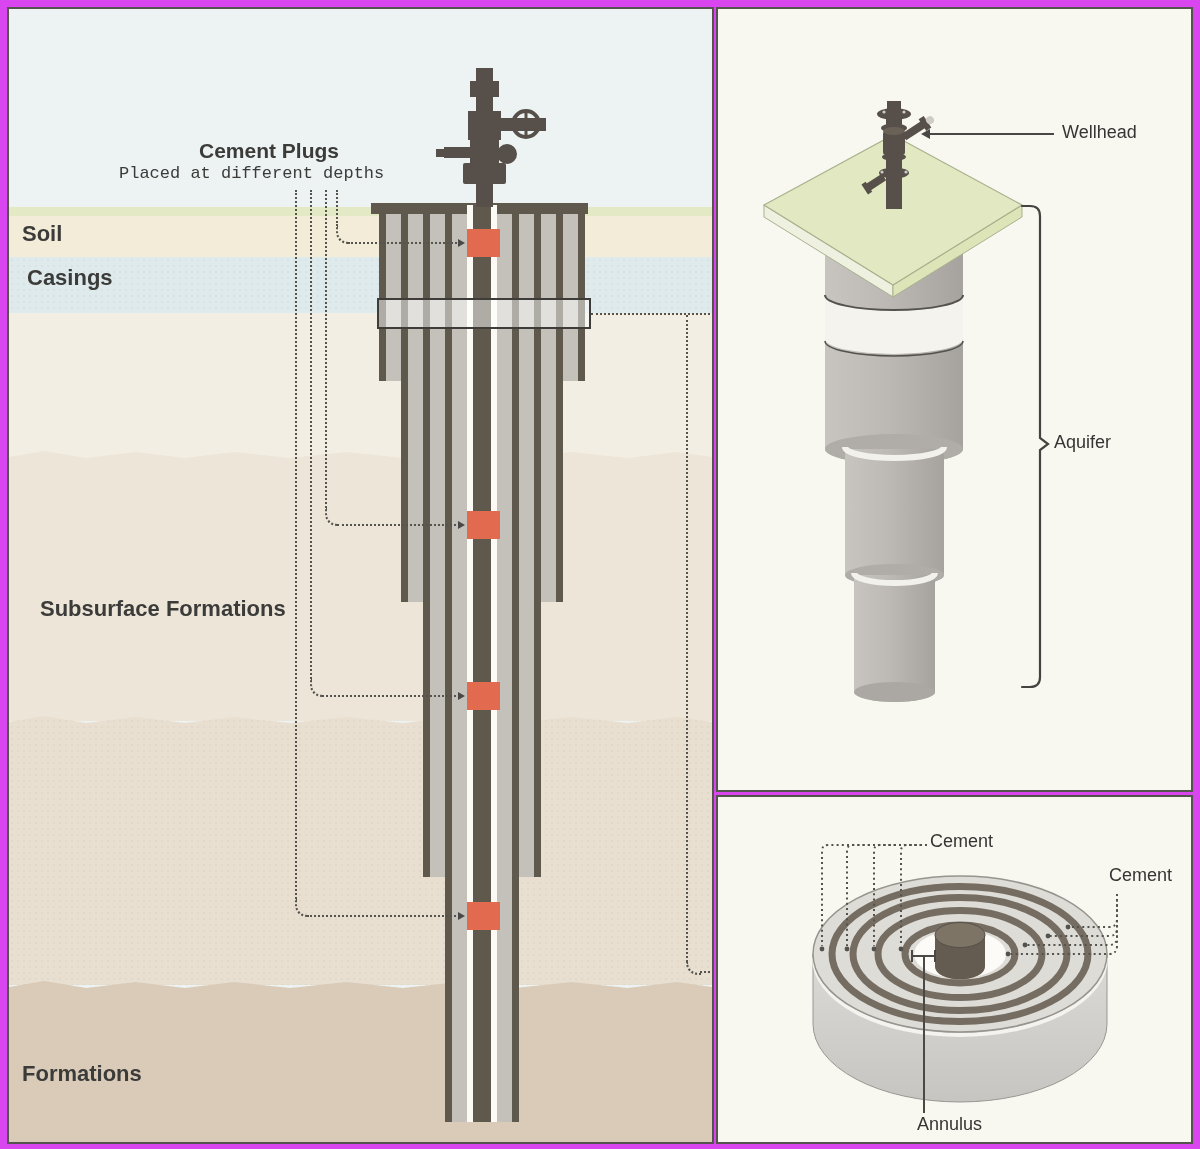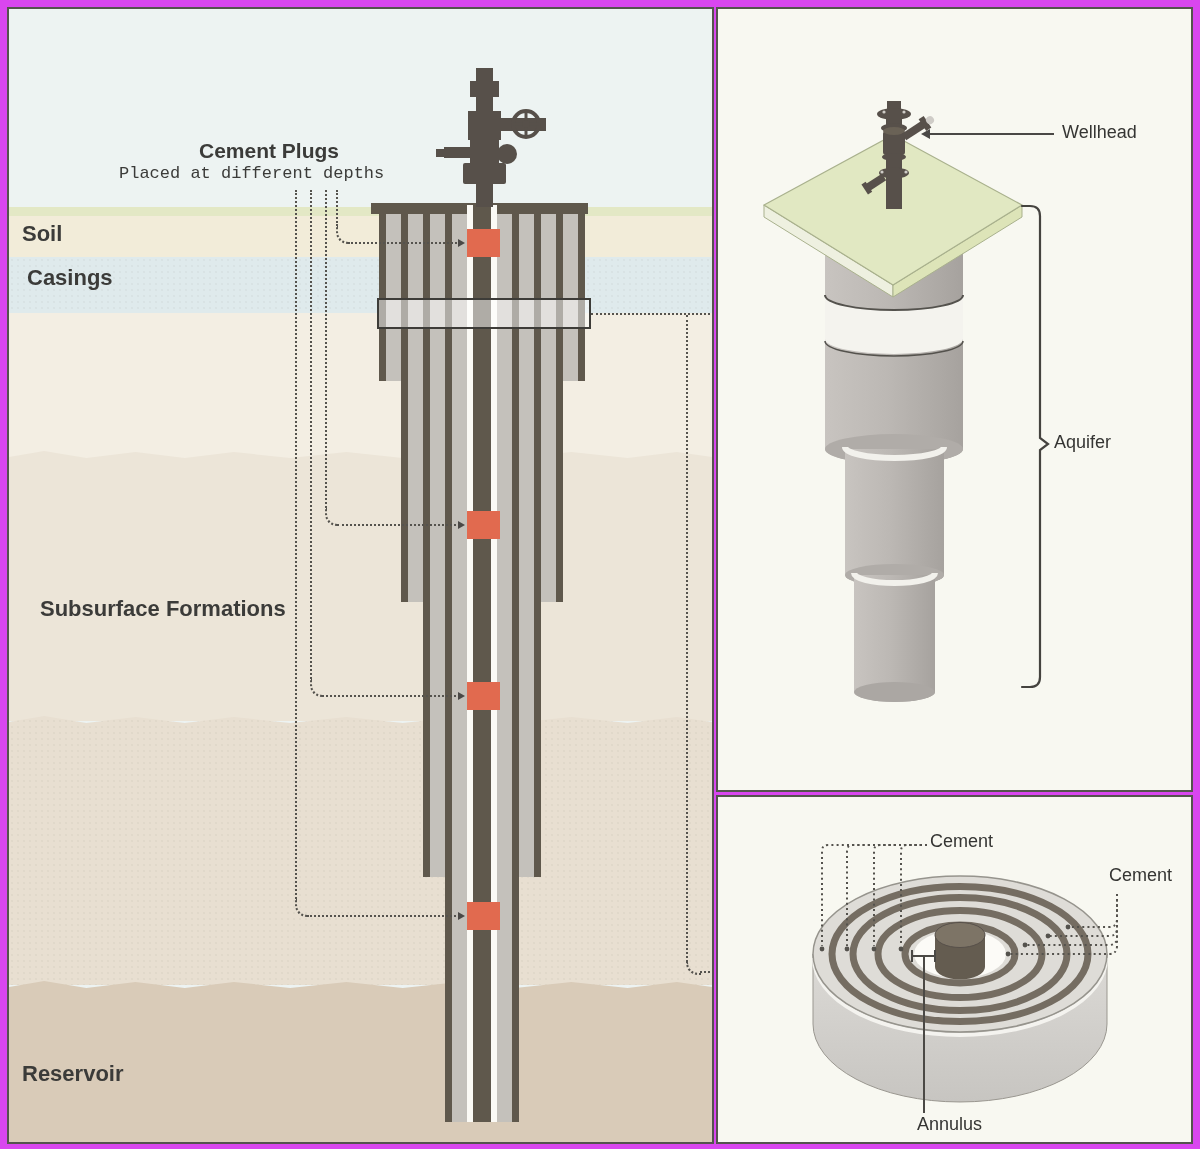--- a/index.html
+++ b/index.html
@@ -99,21 +99,21 @@
     <circle cx="96" cy="69" r="4" fill="#57504a"></circle>
   </svg>
 
   <div id="collar-box"></div>
 
   <div class="lbl title" style="left:156px;top:139px;width:226px;">Cement Plugs</div>
   <div class="lbl subtitle" style="left:119px;top:164px;width:226px;font-family:Liberation Mono, monospace;">Placed at different depths</div>
   <div class="lbl" style="left:22px;top:221px;">Soil</div>
   <div class="lbl" style="left:27px;top:265px;">Casings</div>
   <div class="lbl" style="left:40px;top:596px;">Subsurface Formations</div>
-  <div class="lbl" style="left:22px;top:1061px;">Reservoir</div>
+  <div class="lbl" style="left:22px;top:1061px;">Formations</div>
 
   <div class="lv" style="left:336px;top:190px;height:36px;"></div>
   <div class="lc" style="left:336px;top:226px;width:12px;height:16px;"></div>
   <div class="lh" style="left:348px;top:242px;width:112px;"></div>
   <div class="arr-r" style="left:458px;top:239px;"></div>
 
   <div class="lv" style="left:325px;top:190px;height:318px;"></div>
   <div class="lc" style="left:325px;top:508px;width:12px;height:16px;"></div>
   <div class="lh" style="left:337px;top:524px;width:123px;"></div>
   <div class="arr-r" style="left:458px;top:521px;"></div>

